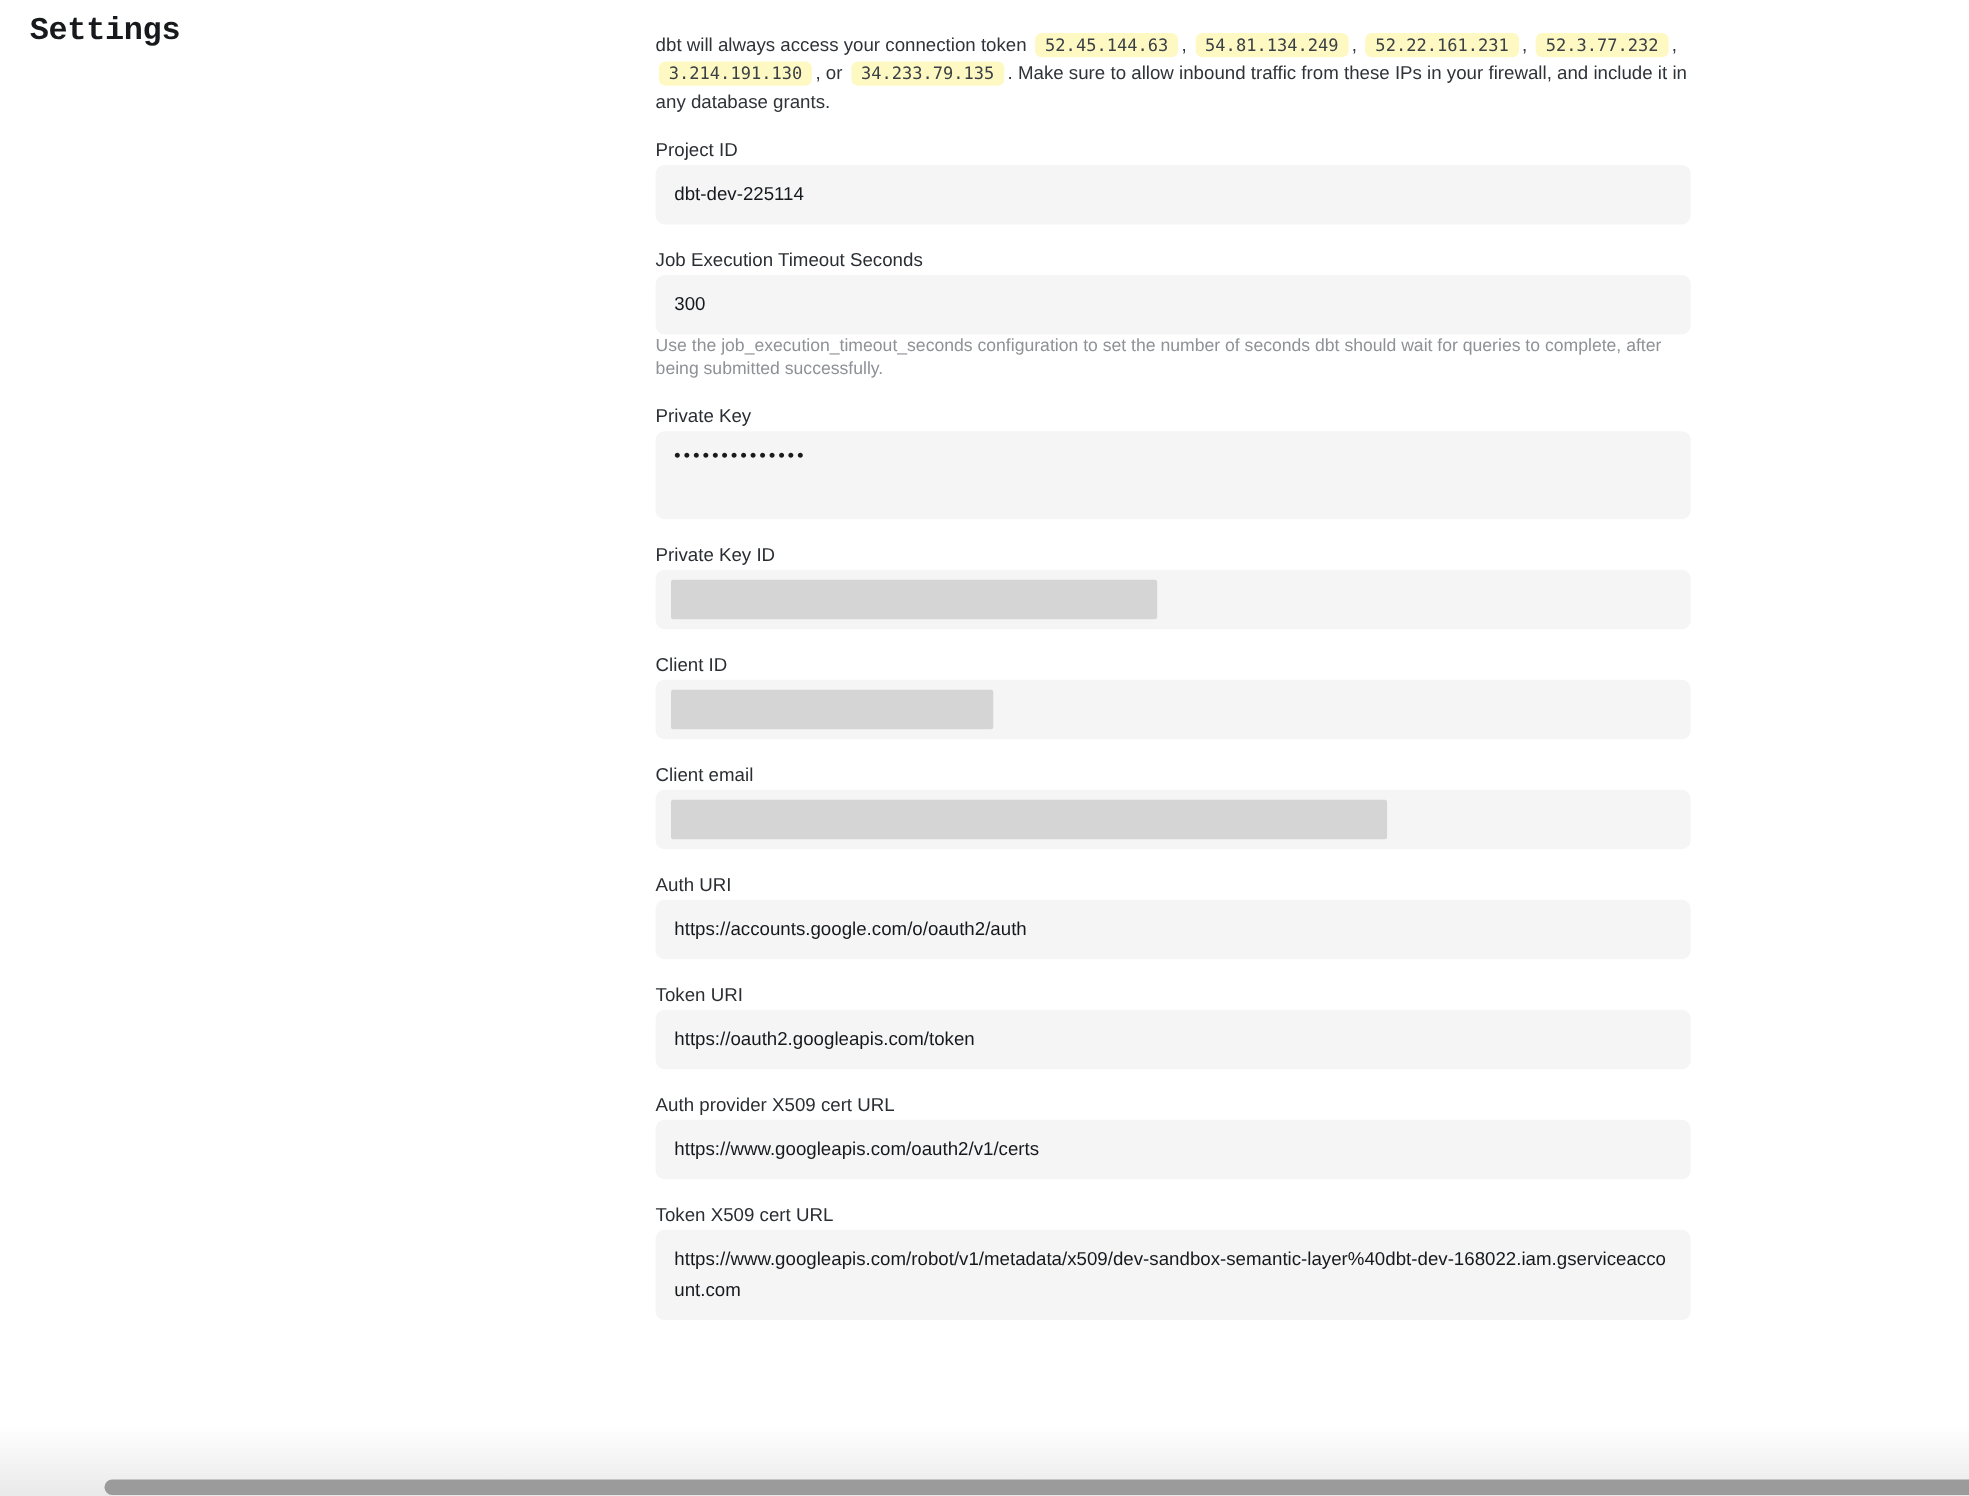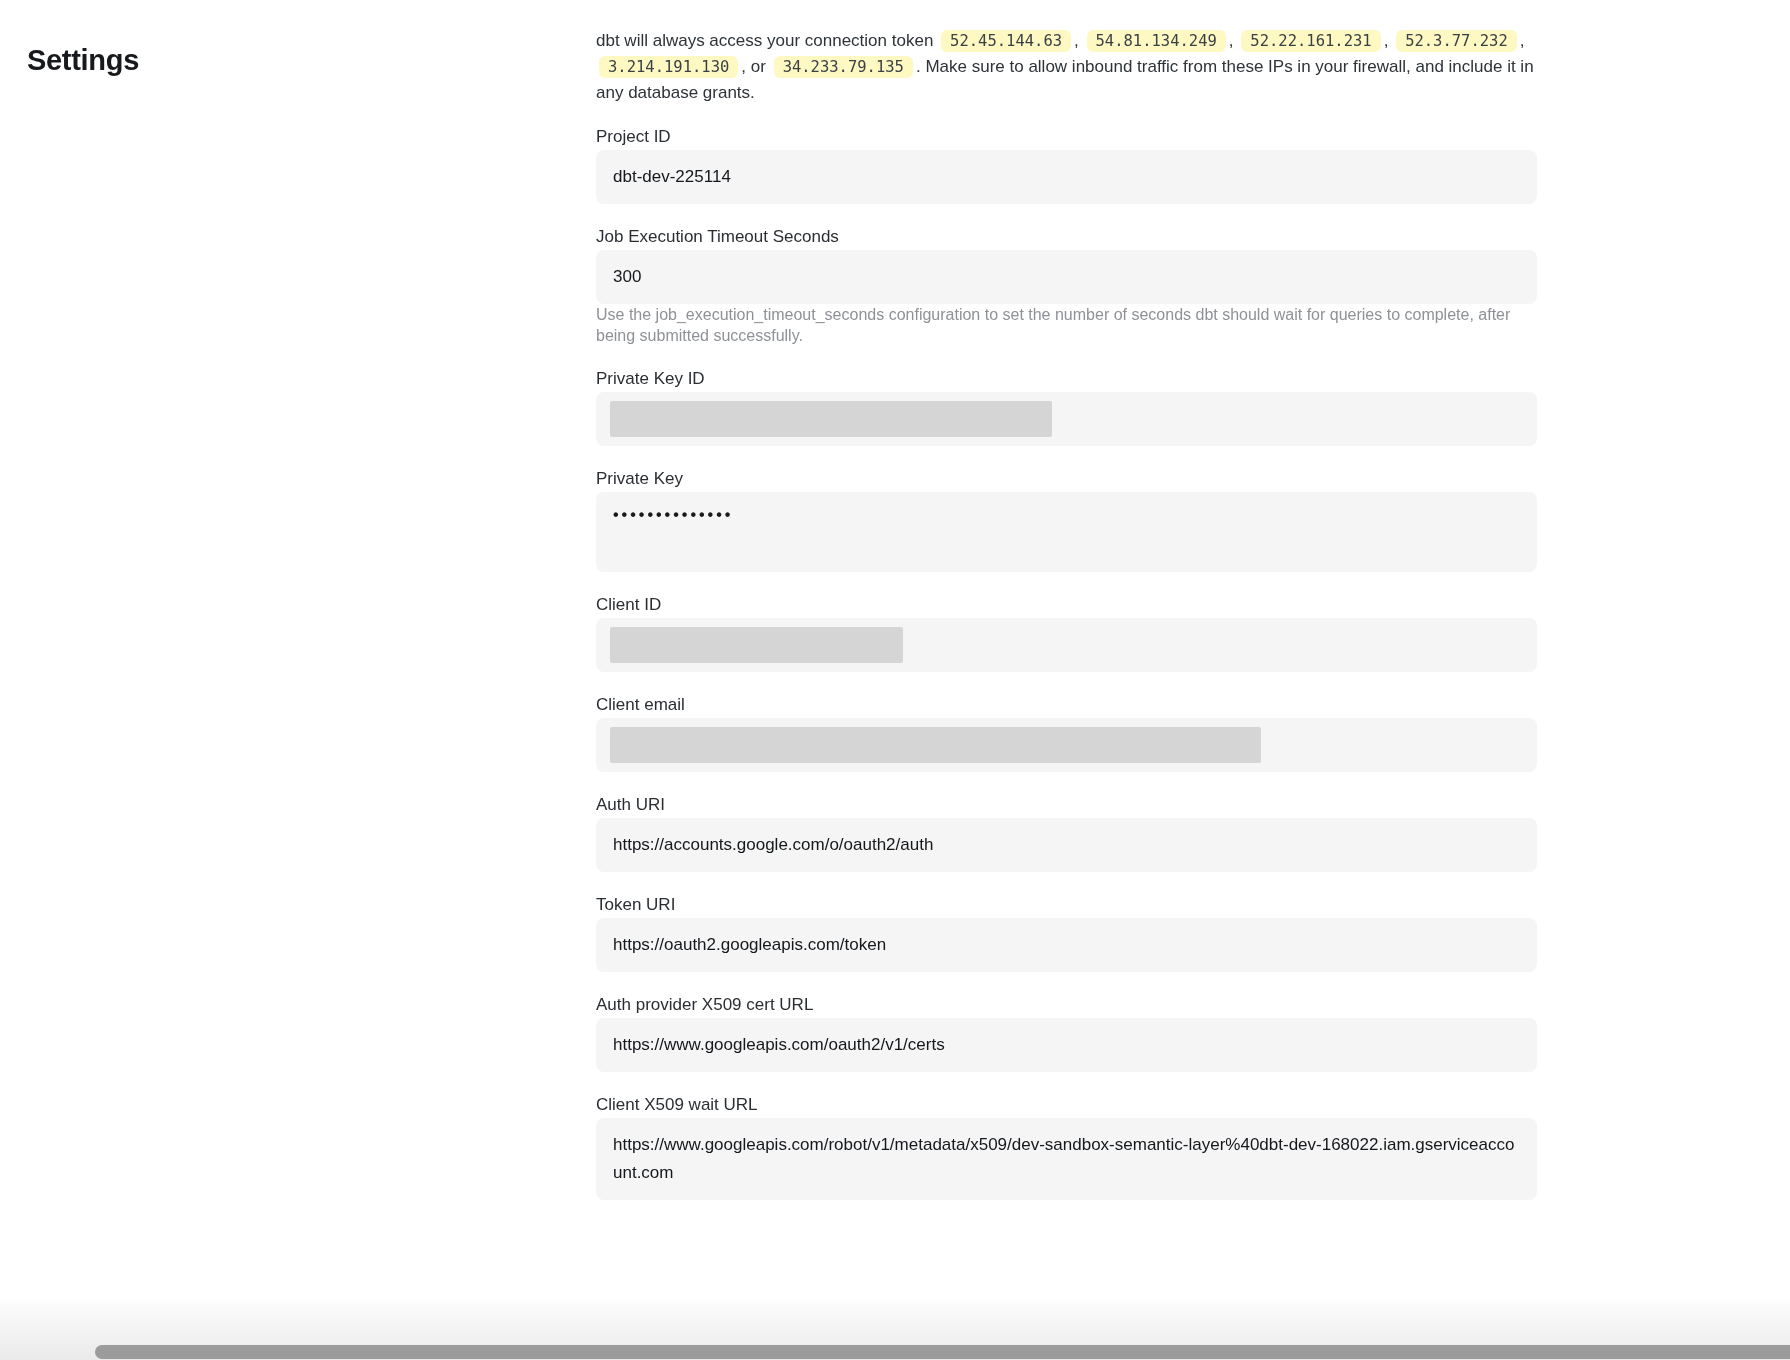--- a/index.html
+++ b/index.html
@@ -6,25 +6,26 @@
   html, body {
     width: 1790px; height: 1360px;
     background: #ffffff;
     font-family: "Liberation Sans", sans-serif;
     overflow: hidden;
     position: relative;
     color: #2e3338;
   }
   .page-title {
     position: absolute;
-    left: 27px; top: 44px;
+    left: 27px; top: 11px;
     font-size: 29px;
     font-weight: 700;
     letter-spacing: -0.3px;
     color: #17191c;
+    font-family: Liberation Mono, monospace;
   }
   .main {
     position: absolute;
     left: 596px; top: 28px;
     width: 941px;
   }
   .intro {
     width: 949px;
     font-size: 17px;
     line-height: 25px;
@@ -134,34 +135,34 @@
 
   <div class="field-group">
     <div class="field-label">Job Execution Timeout Seconds</div>
     <div class="field-box">
       <span>300</span>
     </div>
     <div class="helper-text">Use the job_execution_timeout_seconds configuration to set the number of seconds dbt should wait for queries to complete, after being submitted successfully.</div>
   </div>
 
   <div class="field-group">
-    <div class="field-label">Private Key ID</div>
-    <div class="field-box">
-      <div class="redacted-bar bar-private-key-id"></div>
-    </div>
-  </div>
-
-  <div class="field-group">
     <div class="field-label">Private Key</div>
     <div class="field-box tall">
       <span class="masked-dots">••••••••••••••</span>
     </div>
   </div>
 
   <div class="field-group">
+    <div class="field-label">Private Key ID</div>
+    <div class="field-box">
+      <div class="redacted-bar bar-private-key-id"></div>
+    </div>
+  </div>
+
+  <div class="field-group">
     <div class="field-label">Client ID</div>
     <div class="field-box">
       <div class="redacted-bar bar-client-id"></div>
     </div>
   </div>
 
   <div class="field-group">
     <div class="field-label">Client email</div>
     <div class="field-box">
       <div class="redacted-bar bar-client-email"></div>
@@ -183,21 +184,21 @@
   </div>
 
   <div class="field-group">
     <div class="field-label">Auth provider X509 cert URL</div>
     <div class="field-box">
       <span>https://www.googleapis.com/oauth2/v1/certs</span>
     </div>
   </div>
 
   <div class="field-group">
-    <div class="field-label">Client X509 wait URL</div>
+    <div class="field-label">Token X509 cert URL</div>
     <div class="field-box wrap">
       <span>https://www.googleapis.com/robot/v1/metadata/x509/dev-sandbox-semantic-layer%40dbt-dev-168022.iam.gserviceaccount.com</span>
     </div>
   </div>
 
 </div>
 
 <div class="bottom-fade"></div>
 <div class="h-scrollbar"></div>
 

